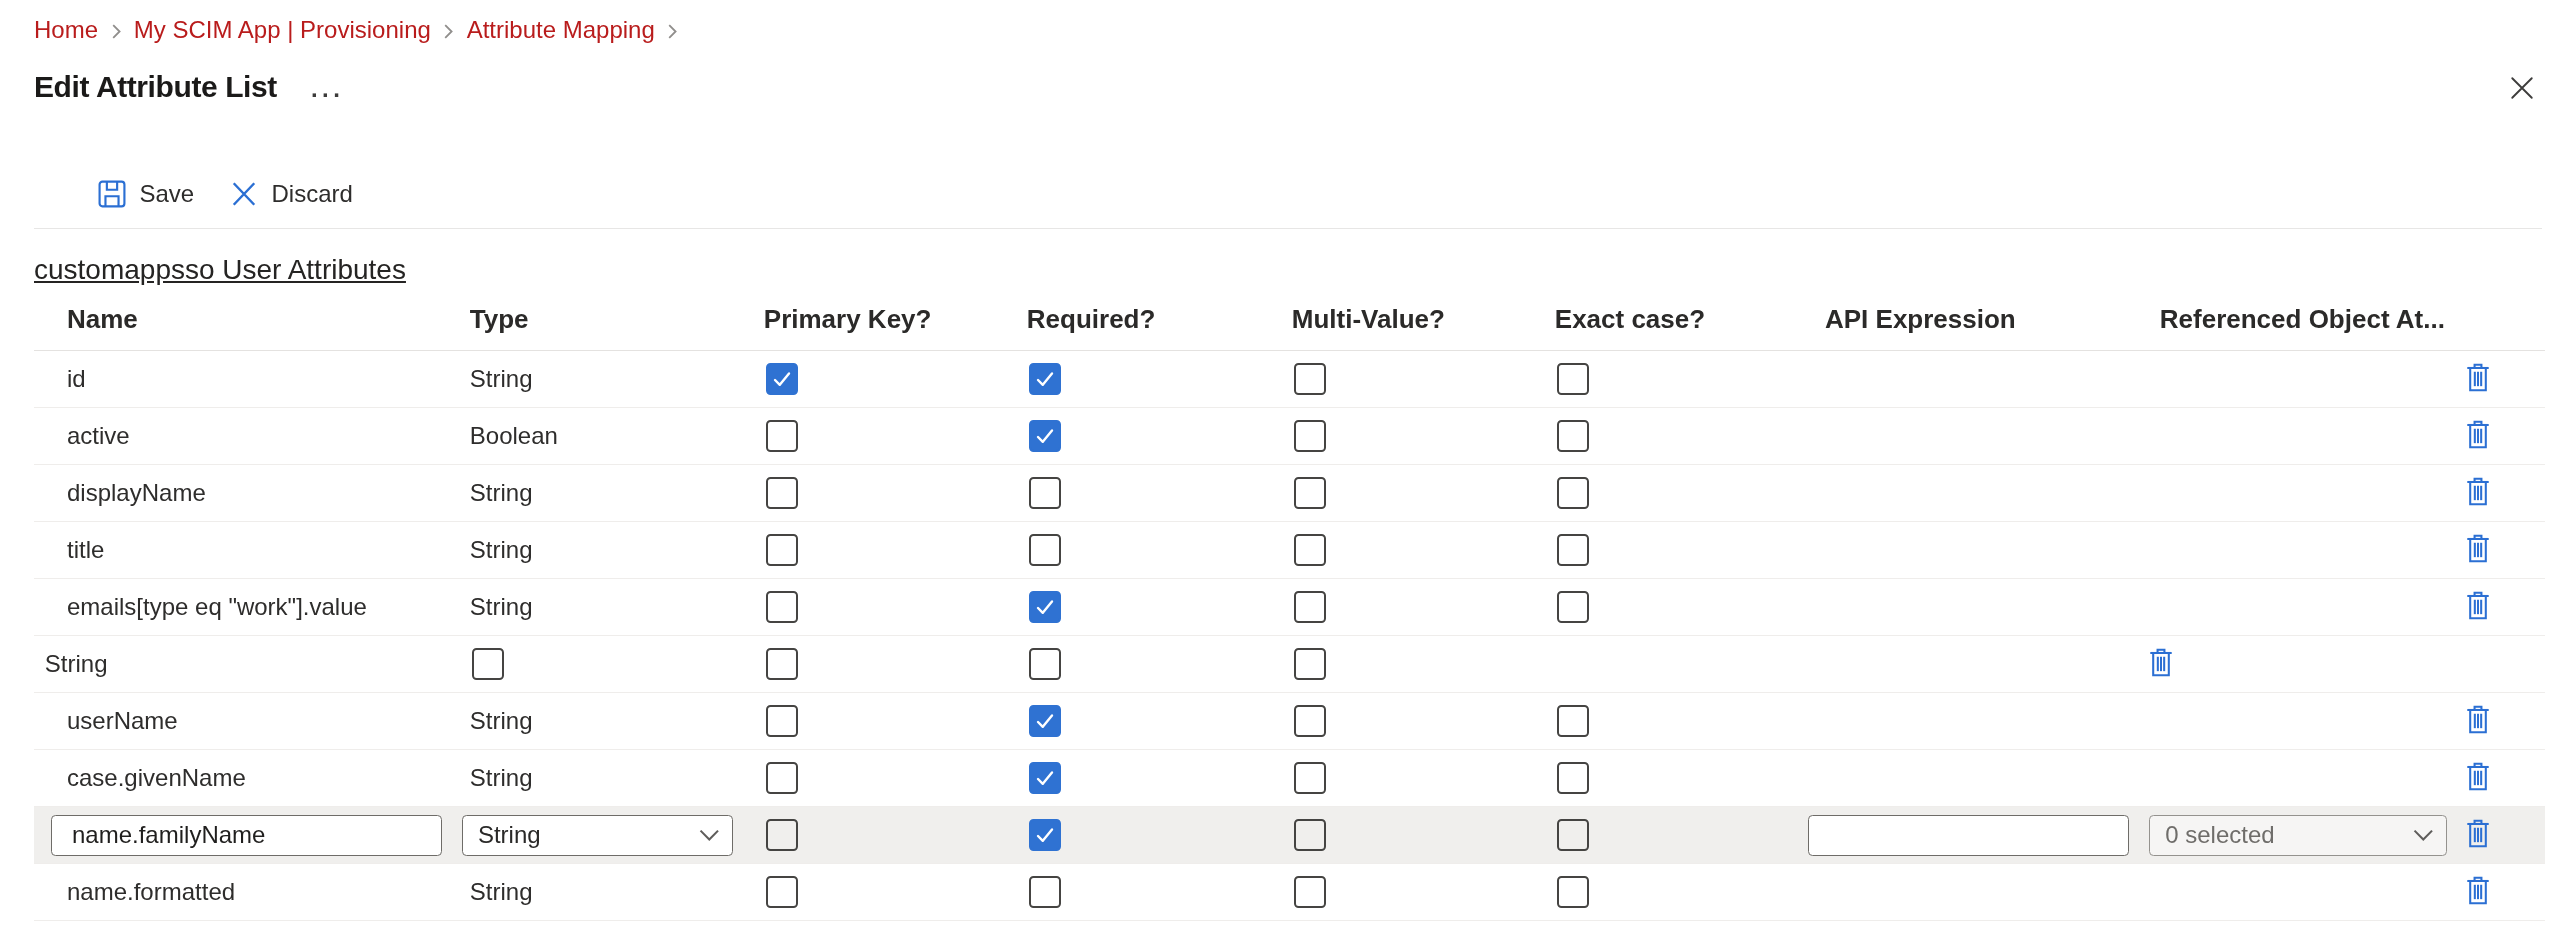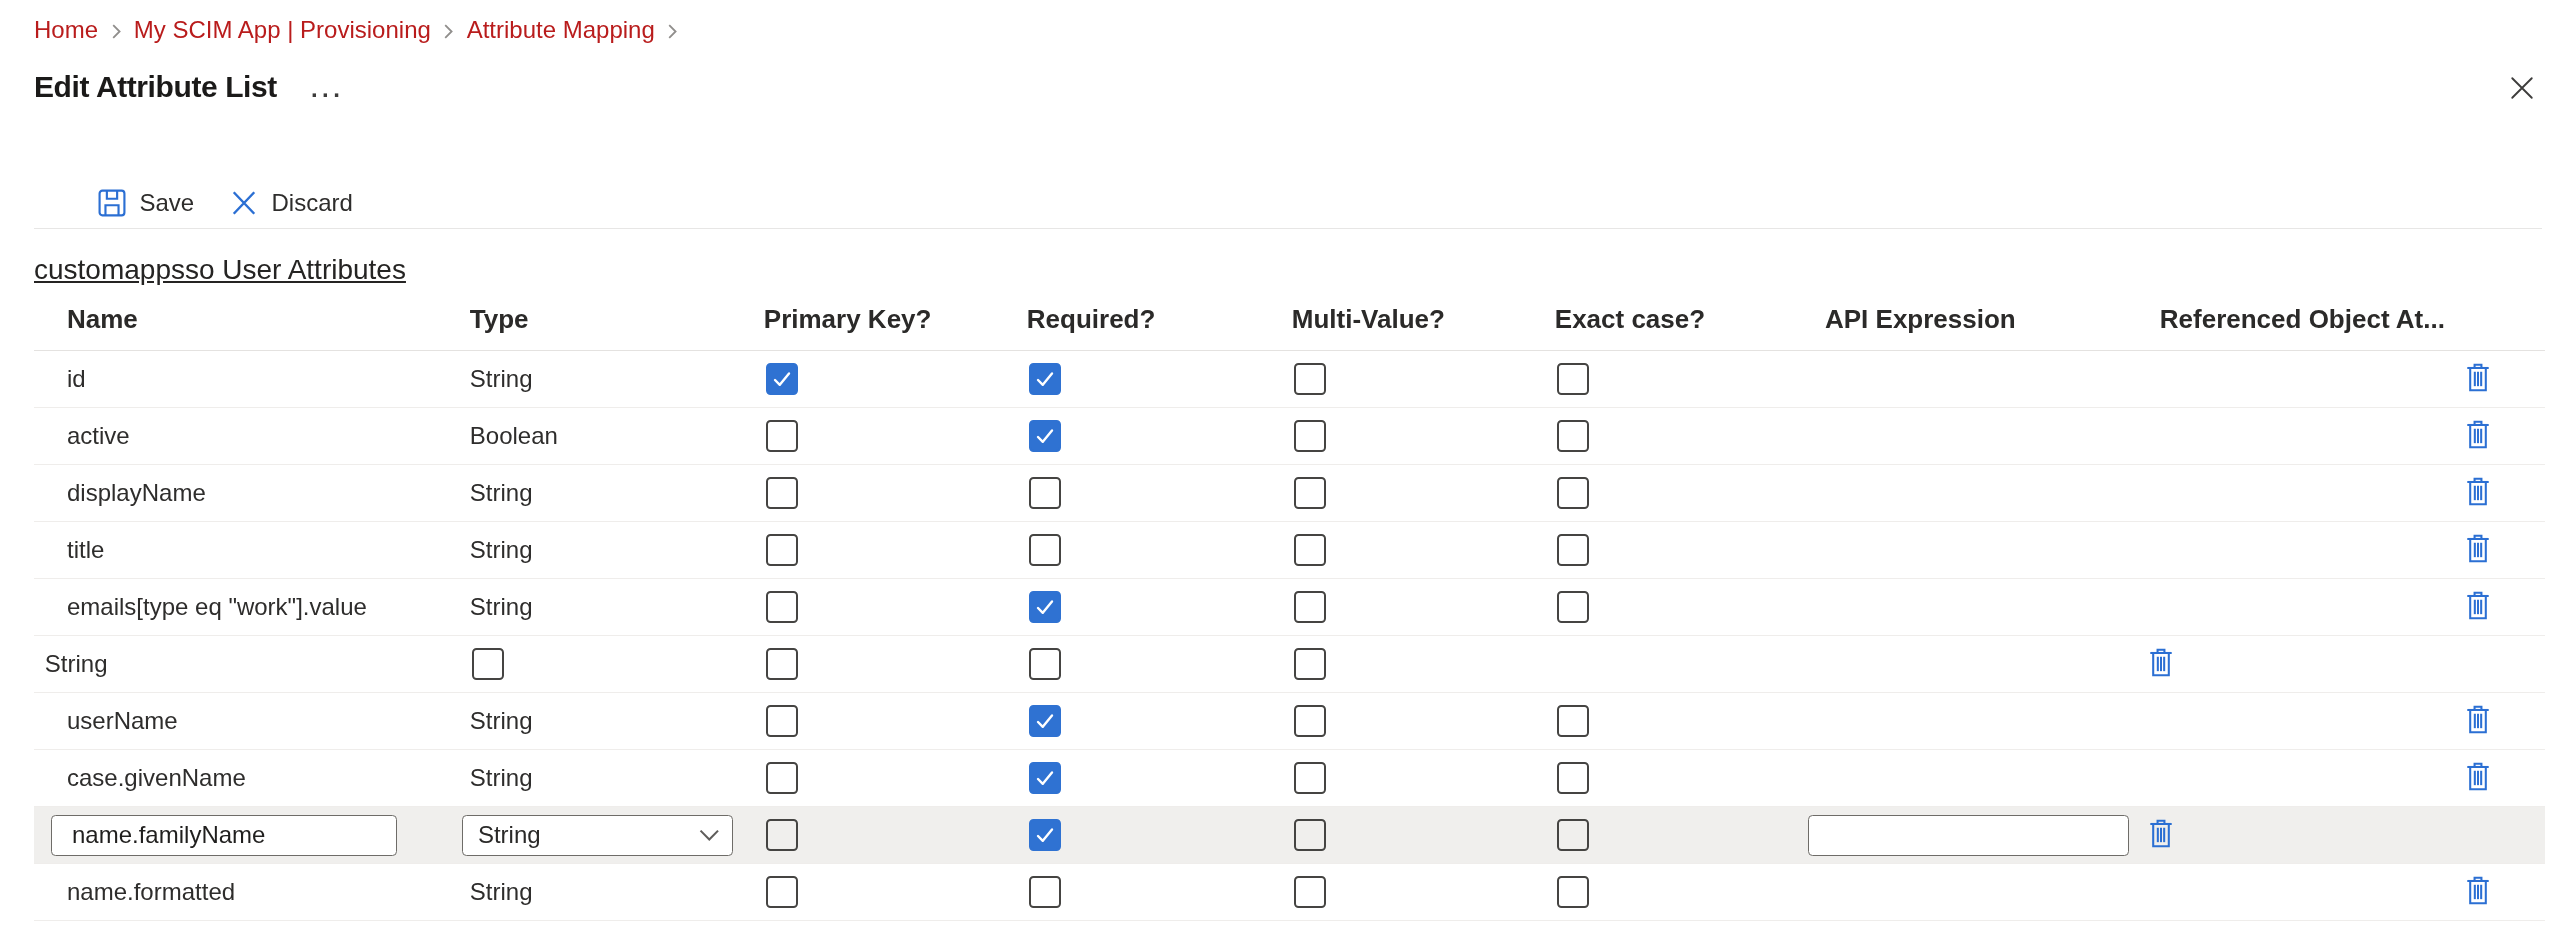--- a/index.html
+++ b/index.html
@@ -11,21 +11,21 @@
   .breadcrumb{display:flex;align-items:center;margin:14.3px 0 0 34px;height:32px;}
   .crumb{font-size:24px;color:#b91c1c;text-decoration:none;cursor:pointer;}
   .crumb-sep{display:flex;align-items:center;margin:1.8px 12.5px 0 12.5px;}
   
   .title-row{display:flex;align-items:center;margin:12.5px 0 0 34px;height:56px;}
   .page-title{font-size:30px;line-height:54px;font-weight:700;color:#1b1a19;margin:0;letter-spacing:-0.4px;}
   .overflow-btn{margin:5.4px 0 0 34px;background:none;border:none;cursor:pointer;padding:0;
     font-size:24px;letter-spacing:4.5px;color:#3c3b3a;font-weight:700;font-family:inherit;}
   .close-btn{position:absolute;top:75px;right:41px;background:none;border:none;cursor:pointer;padding:0;display:flex;}
   
-  .toolbar{display:flex;align-items:flex-end;margin:57px 0 0 50px;height:45px;padding-left:48px;}
+  .toolbar{display:flex;align-items:center;margin:57px 0 0 50px;height:45px;padding-left:48px;}
   .tbtn{display:flex;align-items:center;gap:13.4px;background:none;border:none;cursor:pointer;
     font-size:24px;color:#2e2d2c;font-family:inherit;padding:0;margin-right:36px;}
   .ticon{display:flex;align-items:center;}
   .toolbar-divider{height:1.8px;background:#e7e6e5;margin:10.8px 34px 0 34px;}
   
   .section-heading{font-size:28px;font-weight:400;color:#252423;margin:23px 0 0 34px;height:36px;line-height:36px;text-decoration:underline;}
   
   .table{margin:0 0 0 34px;width:2511px;}
   .grid{display:grid;grid-template-columns:425px 294px 263px 265px 263px 264px 341px 317px 81px;align-items:center;}
   .thead{height:63px;border-bottom:1.8px solid #e4e2e0;box-sizing:border-box;}
@@ -42,21 +42,21 @@
   .editing .name-cell{padding-left:17px;}
   .editing .type-cell{padding-left:2.7px;}
   
   .checkbox{width:32px;height:32px;box-sizing:border-box;border:2.7px solid #454442;border-radius:4.5px;
     background:transparent;display:flex;align-items:center;justify-content:center;cursor:pointer;}
   .checkbox.checked{background:#2f72d2;border-color:#2f72d2;}
   .checkmark{display:flex;}
   
   .text-input{height:41px;box-sizing:border-box;border:1.8px solid #6e6c68;border-radius:4.5px;background:#fff;
     font-size:24px;font-family:inherit;color:#201f1e;padding:0 14.3px;outline:none;}
-  .name-input{width:346px;padding-left:20px;}
+  .name-input{width:391px;padding-left:20px;}
   .api-input{width:321px;}
   .select{height:41px;box-sizing:border-box;border:1.8px solid #6e6c68;border-radius:4.5px;background:#fff;
     display:flex;align-items:center;justify-content:space-between;padding:0 12.5px 0 15.2px;
     font-size:24px;color:#2a2928;cursor:pointer;}
   .type-select{width:271px;}
   .multiselect{width:298px;background:#f6f5f4;border-color:#94928e;color:#6f6d6a;}
   .chev{display:flex;align-items:center;}
   
   .trash-cell{display:flex;justify-content:flex-start;}
   .trash-btn{background:none;border:none;cursor:pointer;padding:0;display:flex;}
@@ -434,20 +434,30 @@
               </span>
             </div>
           </div>
           <div class="td cb-cell">
             <div class="checkbox"></div>
           </div>
           <div class="td cb-cell">
             <div class="checkbox"></div>
           </div>
           <div class="td api-cell"><input class="text-input api-input" type="text" value="" style=""></div>
+          <div class="td ref-cell">
+            <div class="select multiselect">
+              <span>0 selected</span>
+              <span class="chev">
+                <svg viewBox="0 0 20 12" width="20.6" height="12.5">
+                  <polyline points="1.5,1.5 10,10.2 18.5,1.5" fill="none" stroke="#5f5d5b" stroke-width="2"></polyline>
+                </svg>
+              </span>
+            </div>
+          </div>
           <div class="td trash-cell">
             <button class="trash-btn">
               <span><svg viewBox="0 0 28 33" width="24" height="29" fill="none" stroke="#2b6fd3" stroke-width="2.4">
                   <path d="M10 4.6 V1.6 H18 V4.6"></path>
                   <path d="M1.5 5.4 H26.5"></path>
                   <path d="M4.9 5.4 V31.3 H23.1 V5.4"></path>
                   <path d="M10.3 9.8 V26.6"></path>
                   <path d="M14 9.8 V26.6"></path>
                   <path d="M17.7 9.8 V26.6"></path>
                 </svg></span>

